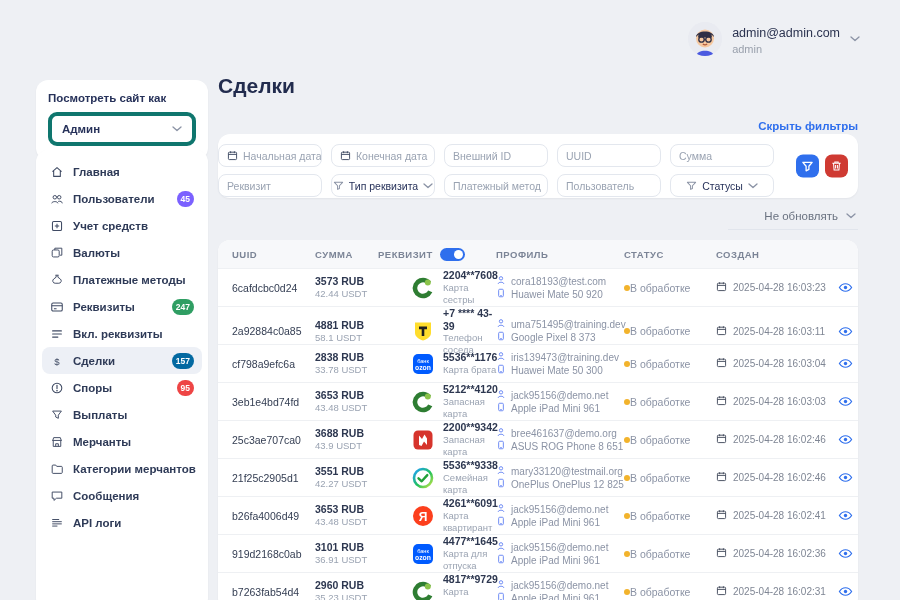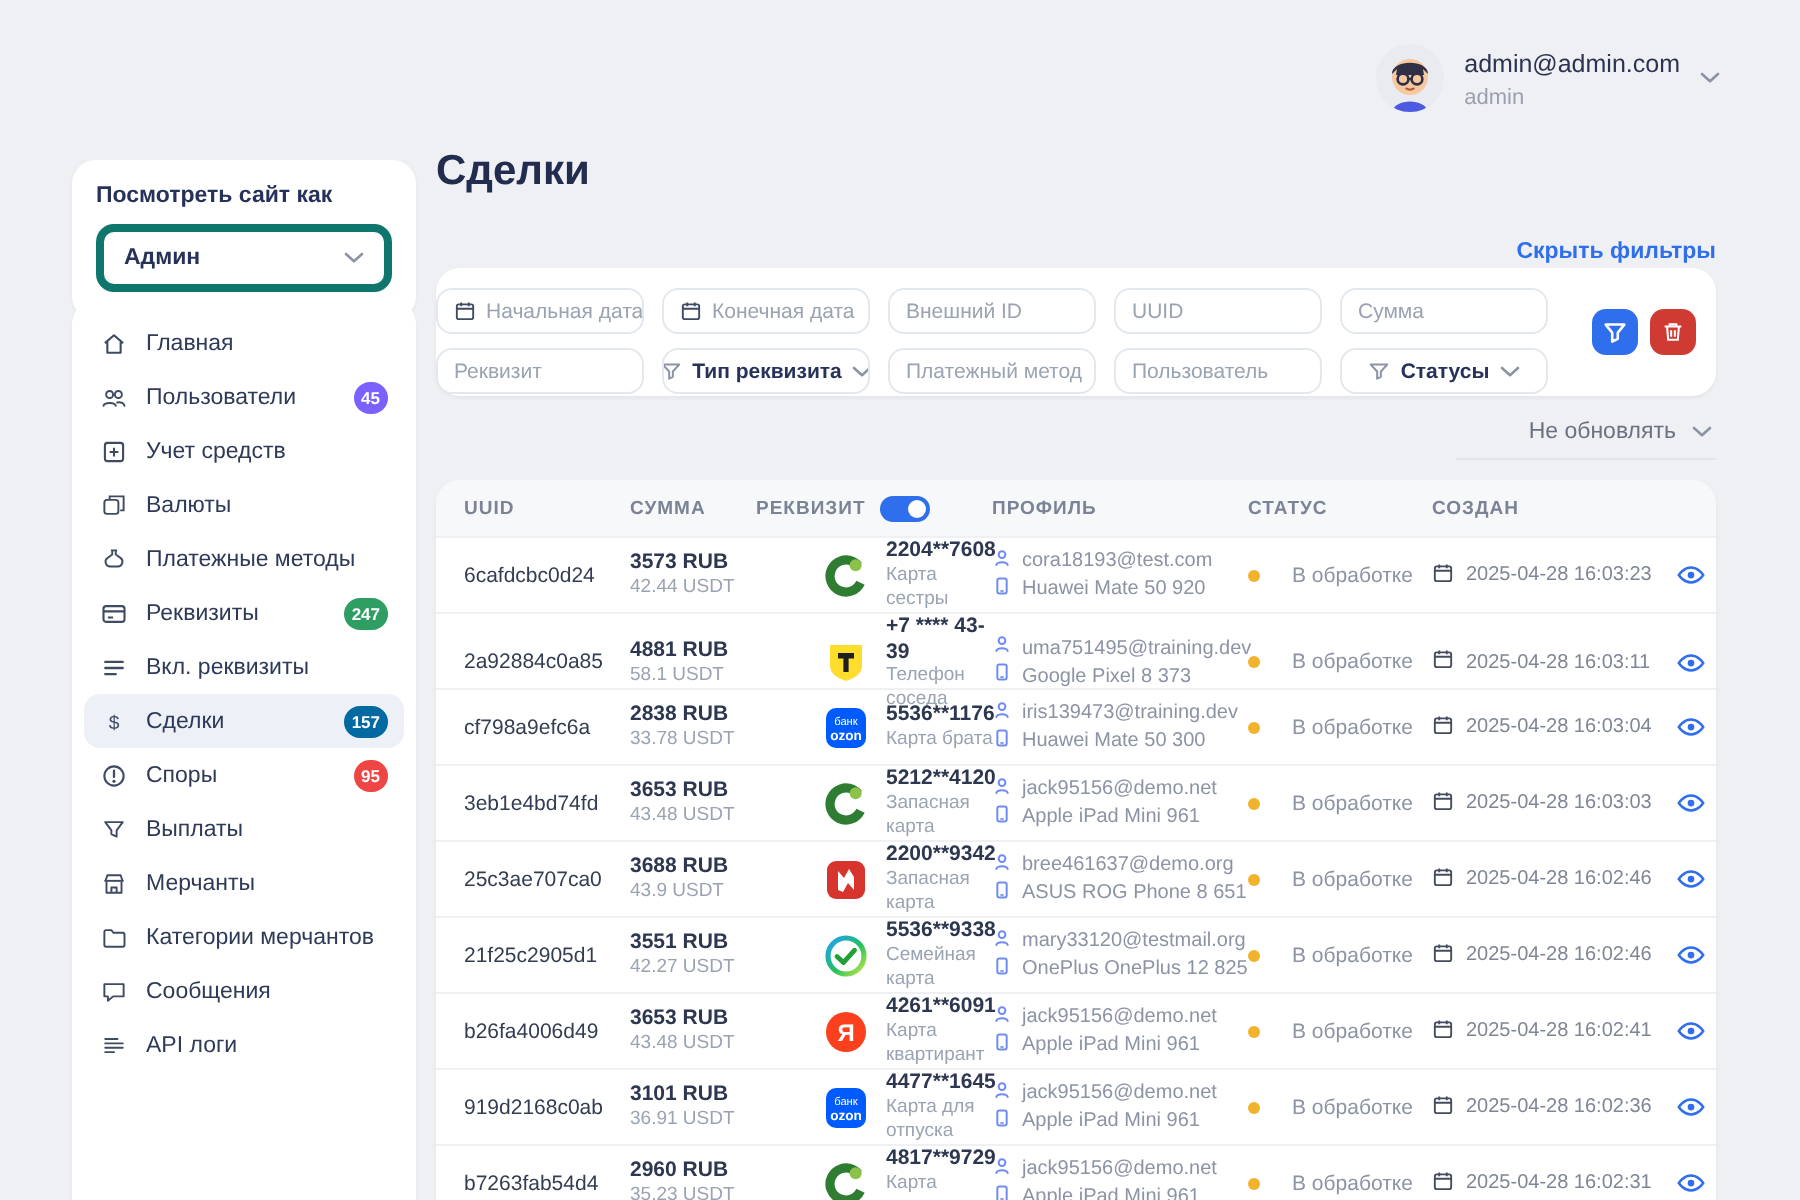--- a/index.html
+++ b/index.html
@@ -25,39 +25,39 @@
     padding:12px 12px 14px;box-shadow:0 1px 2px rgba(16,24,40,.05);box-sizing:border-box;}
   .viewas-label{font-size:11.5px;font-weight:700;color:#27325a;margin-bottom:8px;}
   .viewas-select{display:flex;align-items:center;justify-content:space-between;border:4px solid #0f766e;
     border-radius:9px;padding:7px 10px;font-size:11.5px;font-weight:600;color:#27325a;cursor:pointer;background:#fff;}
   .nav-card{position:absolute;left:36px;top:150px;width:172px;height:460px;background:#fff;border-radius:12px;
     padding:8px 6px;box-shadow:0 1px 2px rgba(16,24,40,.05);box-sizing:border-box;}
   .nav-item{display:flex;align-items:center;gap:9px;height:27px;padding:0 8px;border-radius:8px;cursor:pointer;}
   .nav-item.active{background:#edf0f6;}
   .nav-ic{width:14px;height:14px;color:#3f4a63;display:inline-flex;flex:none;}
   .nav-ic svg{width:14px;height:14px;}
-  .nav-label{font-size:11.5px;color:#2e3a57;font-weight:400;white-space:nowrap;flex:1;}
+  .nav-label{font-size:11.5px;color:#2e3a57;font-weight:700;white-space:nowrap;flex:1;}
   .nav-badge{min-width:16px;height:16px;border-radius:9px;color:#fff;font-size:8.5px;font-weight:700;
     display:inline-flex;align-items:center;justify-content:center;padding:0 4px;box-sizing:border-box;}
 
   
   .main{position:absolute;left:218px;top:74px;width:640px;}
   .page-title{font-size:21px;font-weight:700;color:#222c4e;margin:0;}
   .hide-filters{position:absolute;top:46px;right:0;font-size:11.5px;font-weight:600;color:var(--accent);cursor:pointer;}
   .filter-card{position:absolute;top:60px;left:0;width:640px;height:64px;background:#fff;border-radius:12px;
     box-shadow:0 1px 2px rgba(16,24,40,.05);box-sizing:border-box;padding:10px 0;}
   .filters-row{display:grid;grid-template-columns:repeat(5,104px);gap:9px;margin-bottom:7px;}
   .filter-chip{height:21px;border:1px solid #e3e7ee;border-radius:8px;display:flex;align-items:center;
     gap:5px;padding:0 8px;background:#fff;cursor:text;overflow:hidden;}
   .filter-chip.dropdown{cursor:pointer;justify-content:center;}
   .chip-ic{display:inline-flex;color:#3f4a63;flex:none;}
   .chip-ic svg{width:11px;height:11px;}
   .chip-ic.gray{color:#8b93a5;}
   .chip-ph{font-size:10.5px;color:#9aa3b2;white-space:nowrap;}
-  .chip-label{font-size:10.5px;font-weight:700;color:#27325a;white-space:nowrap;}
+  .chip-label{font-size:10.5px;font-weight:400;color:#27325a;white-space:nowrap;}
   .filter-actions{position:absolute;right:10px;top:50%;transform:translateY(-50%);display:flex;gap:6px;}
   .icon-btn{width:23px;height:23px;border-radius:7px;border:none;display:flex;align-items:center;
     justify-content:center;cursor:pointer;padding:0;}
   .icon-btn svg{width:13px;height:13px;}
   .icon-btn.blue{background:var(--accent);}
   .icon-btn.red{background:var(--danger);}
   .refresh-wrap{position:absolute;top:136px;right:0;}
   .refresh{display:flex;align-items:center;justify-content:flex-end;gap:8px;width:126px;
     border-bottom:1px solid #e1e5ec;padding:0 2px 7px;color:#6a7280;font-size:11.5px;cursor:pointer;}
 
@@ -72,21 +72,21 @@
   .toggle::after{content:'';position:absolute;right:2px;top:2px;width:9px;height:9px;border-radius:50%;background:#fff;}
   .trow{height:37px;border-top:1px solid #eef0f3;}
   .uuid{font-size:10.5px;color:#333d52;}
   .amt{font-size:10.5px;font-weight:700;color:#2d3750;line-height:1.2;display:block;}
   .sub{font-size:9.5px;color:#9aa3b2;line-height:1.25;display:block;}
   .req-cell{display:flex;align-items:center;gap:8px;margin-left:33px;}
   .bank-ic{width:24px;height:24px;flex:none;display:inline-flex;}
   .bank-ic svg{width:24px;height:24px;}
   .pline{display:flex;align-items:center;gap:5px;font-size:10px;color:#8b93a5;line-height:1.3;white-space:nowrap;}
   .pline svg{width:10px;height:10px;flex:none;}
-  .status-cell{display:flex;align-items:center;gap:16px;font-size:10.5px;color:#8b93a5;}
+  .status-cell{display:flex;align-items:center;gap:0;font-size:10.5px;color:#8b93a5;}
   .dot{width:6px;height:6px;border-radius:50%;background:var(--dot);flex:none;}
   .created-cell{display:flex;align-items:center;gap:6px;font-size:10px;color:#7f8694;white-space:nowrap;}
   .created-cell svg{width:11px;height:11px;color:#444c5e;flex:none;}
   .eye-cell{display:flex;justify-content:center;cursor:pointer;}
   .eye-cell svg{width:15px;height:15px;}
 </style>
 </head>
 <body>
 
 <div class="app">

